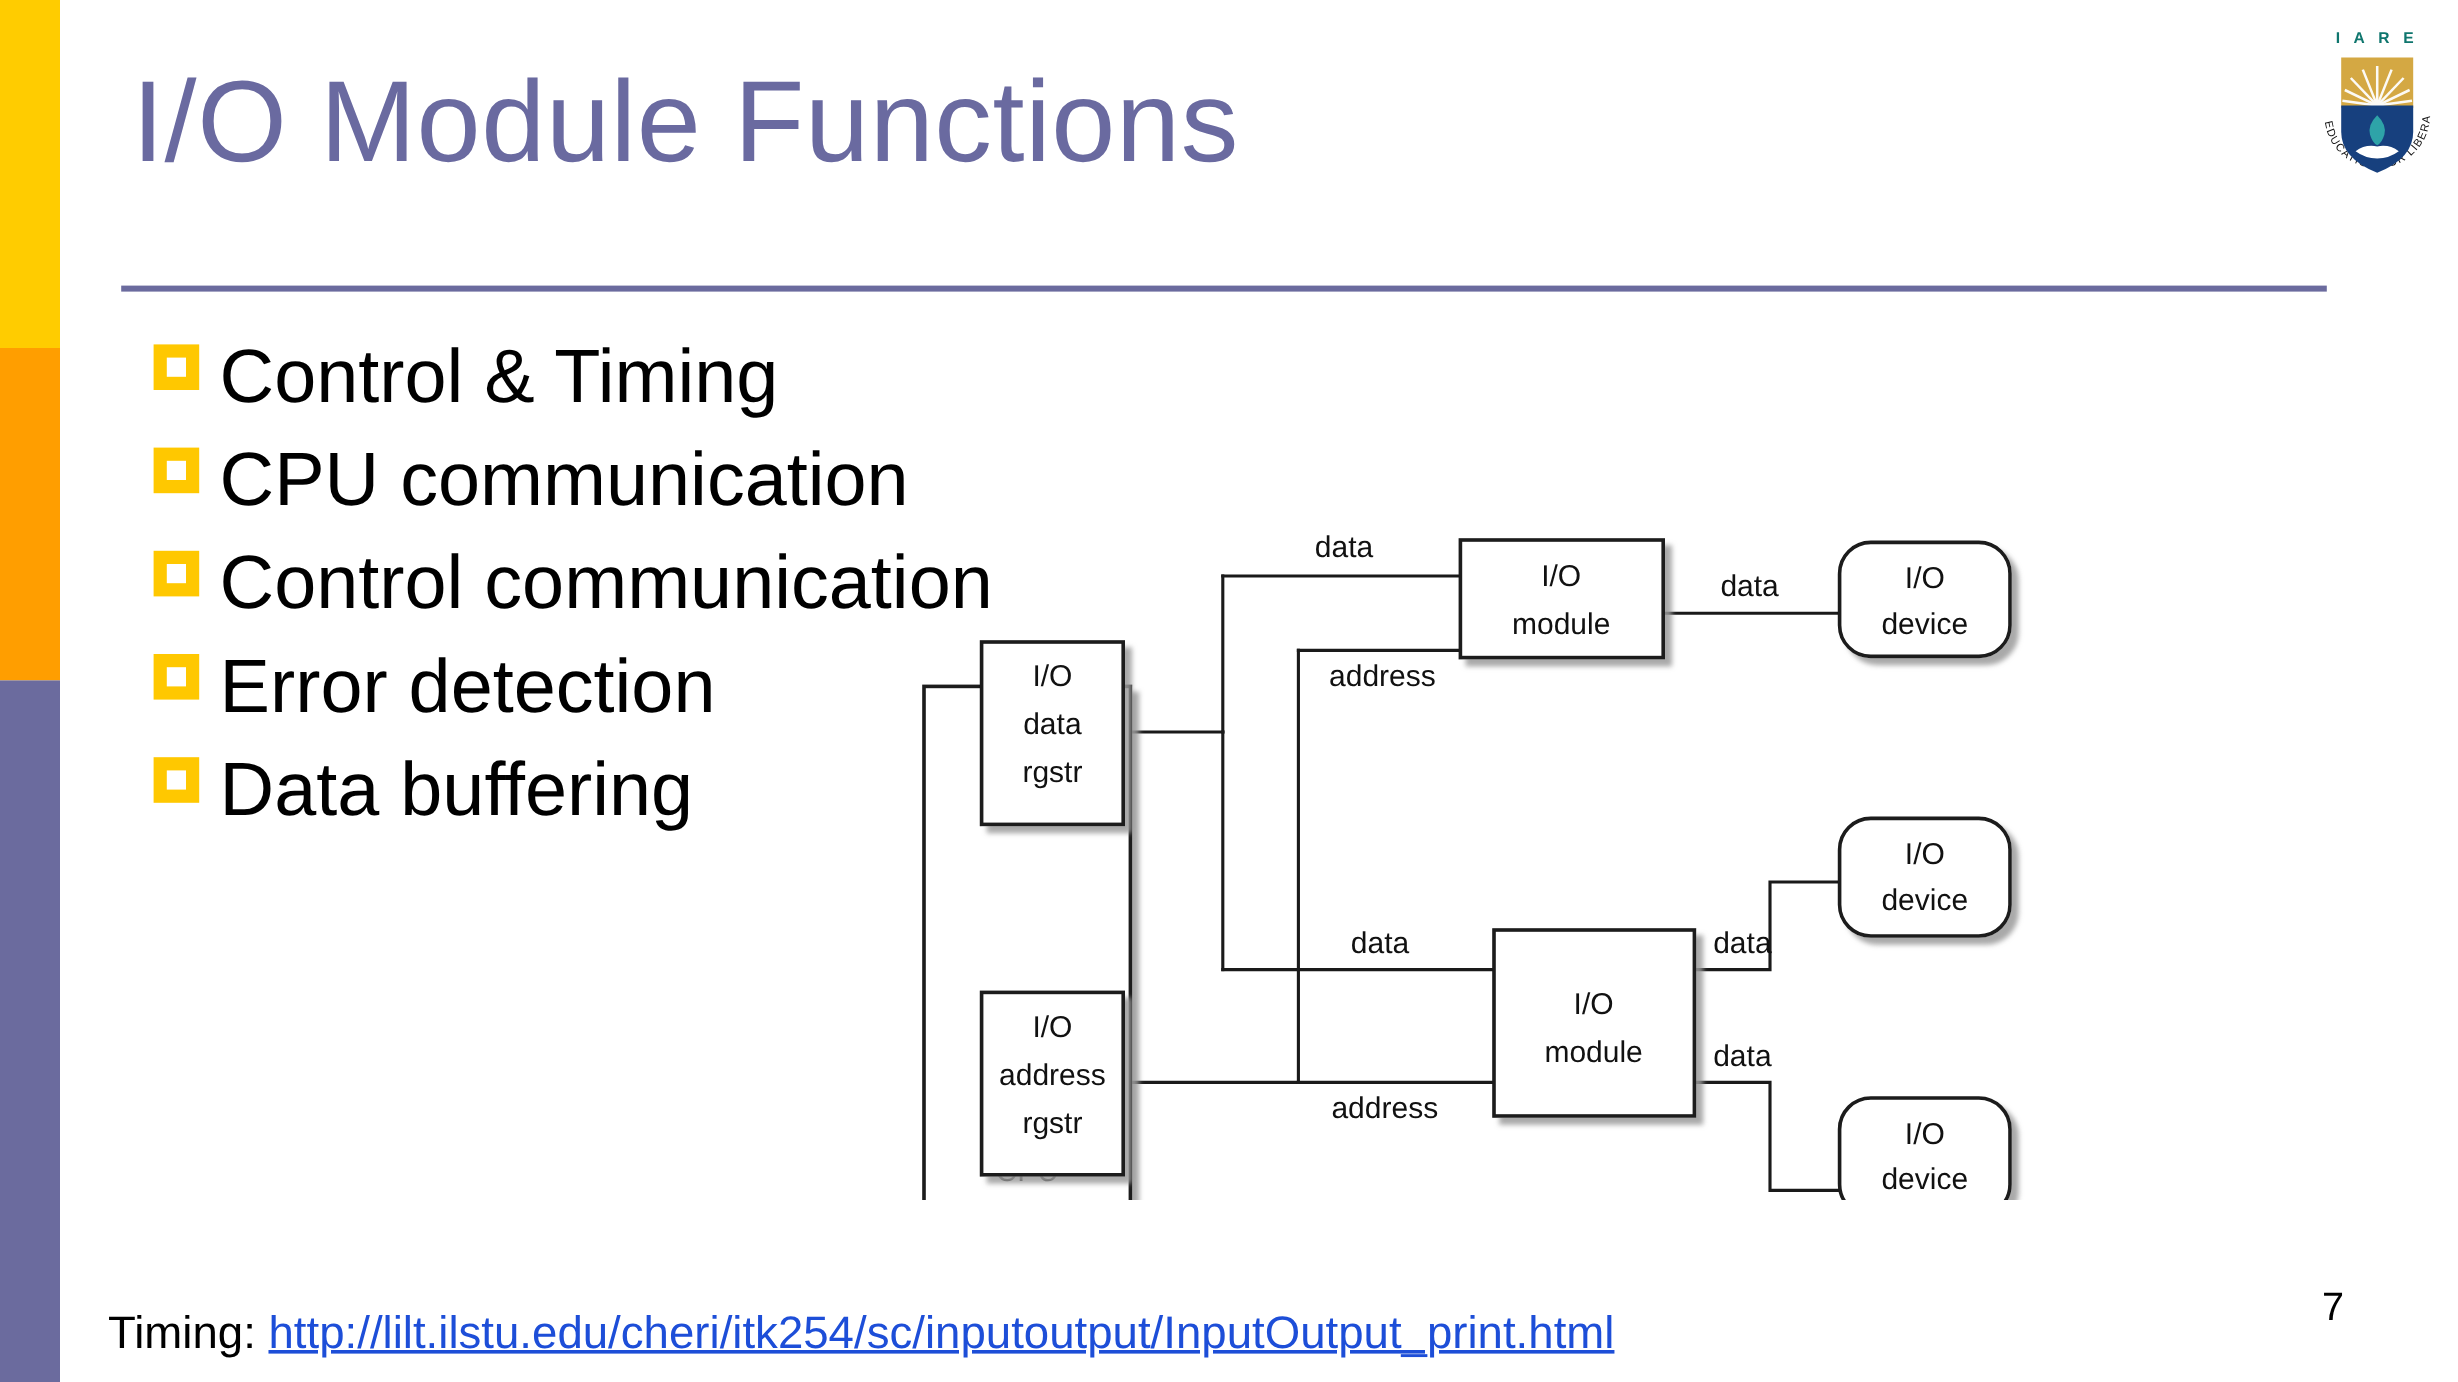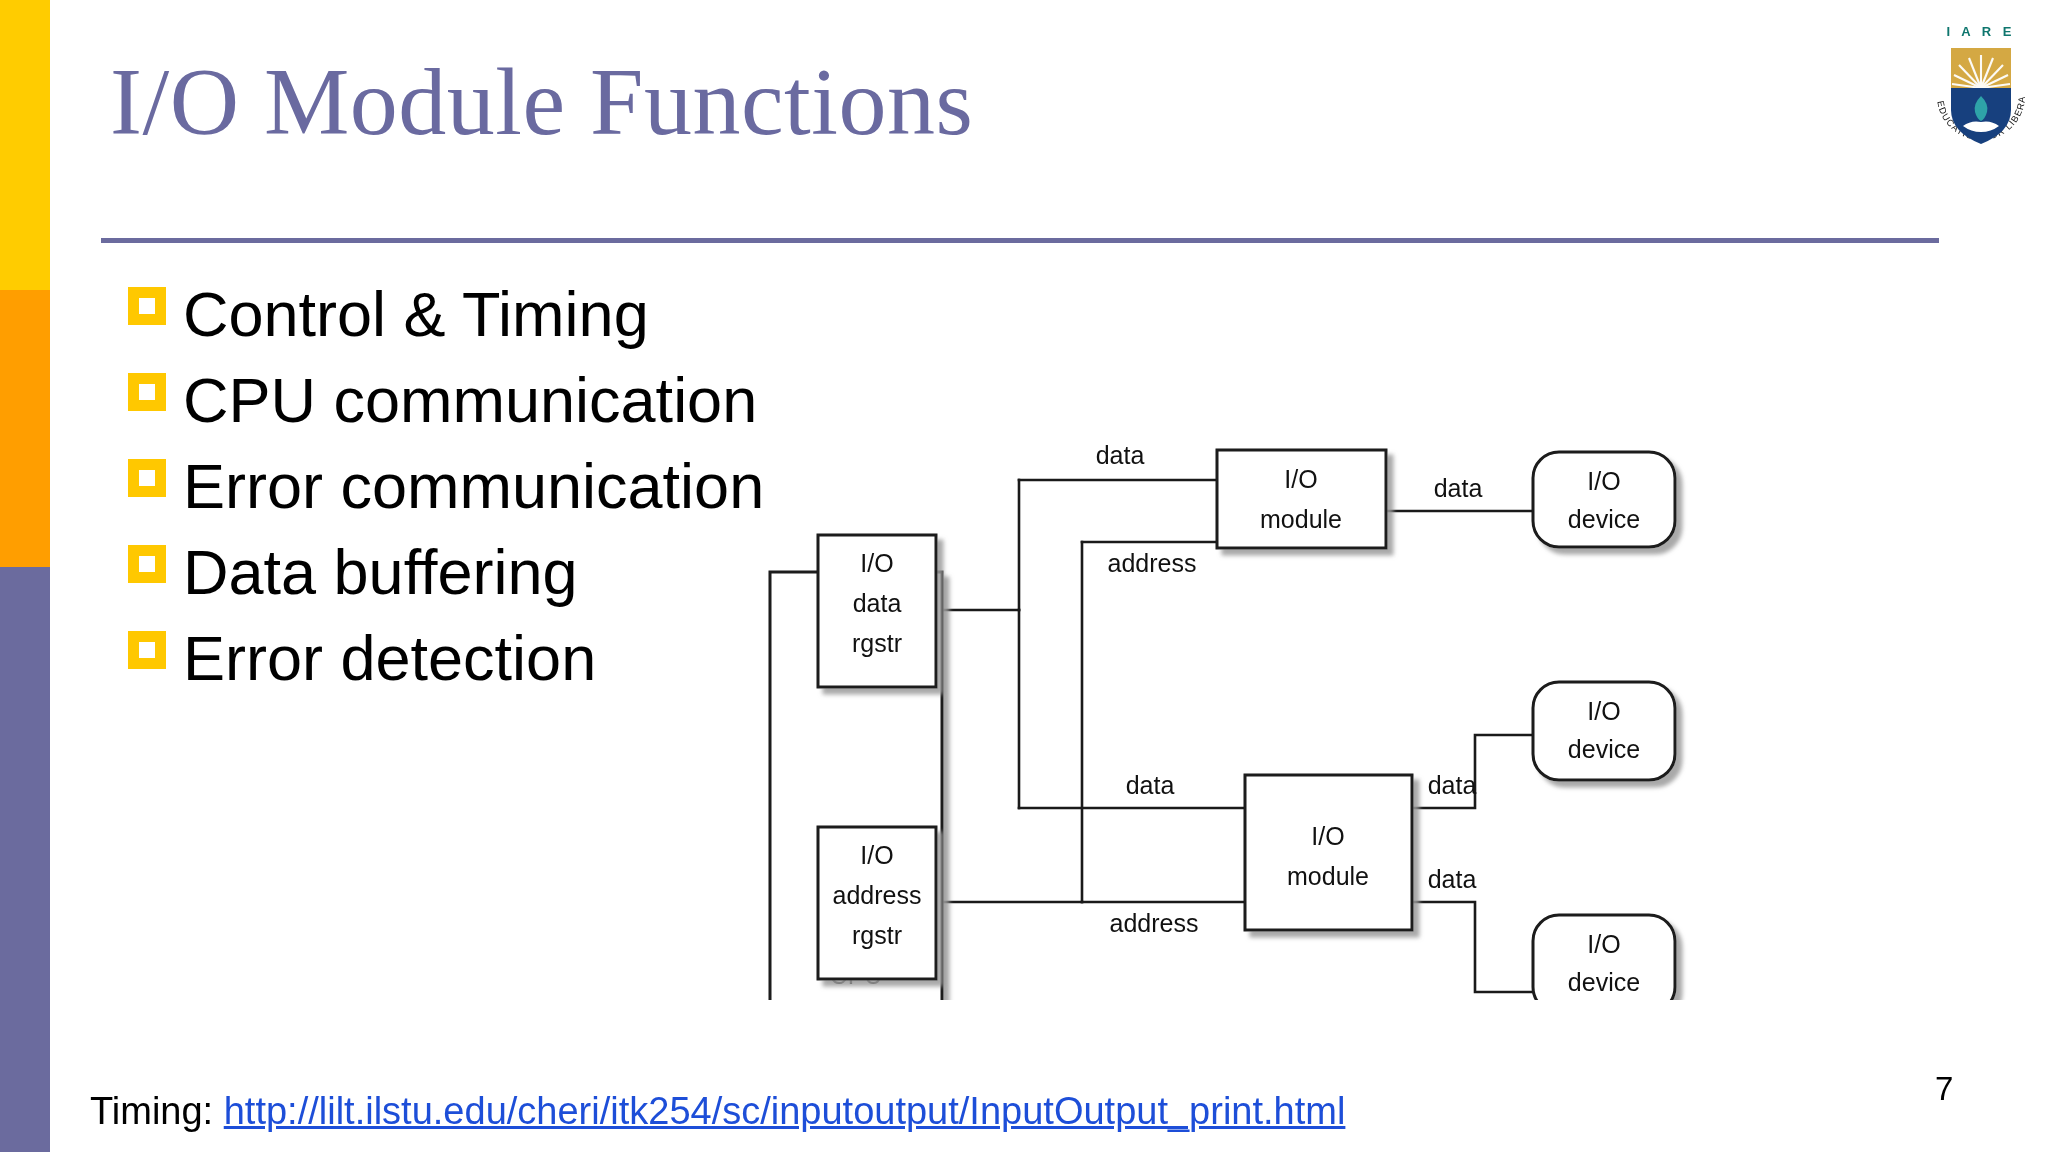--- a/index.html
+++ b/index.html
@@ -27,21 +27,21 @@
   }
   .accent-yellow { top: 0;    height: 290px; background: #FFCC00; }
   .accent-orange { top: 290px; height: 277px; background: #FF9E00; }
   .accent-purple { top: 567px; height: 585px; background: #6B6B9E; }
 
   
   .title {
     position: absolute;
     left: 110px;
     top: 52px;
-    font-family: Liberation Serif, serif;
+    font-family: Liberation Sans, sans-serif;
     font-size: 96px;
     line-height: 1.05;
     color: #6A6AA0;
     letter-spacing: 0.5px;
     white-space: nowrap;
   }
   .title-rule {
     position: absolute;
     left: 101px;
     top: 238px;
@@ -151,29 +151,29 @@
     <div class="bullet-row">
       <span class="bullet-marker"></span>
       <span class="bullet-text">Control &amp; Timing</span>
     </div>
     <div class="bullet-row">
       <span class="bullet-marker"></span>
       <span class="bullet-text">CPU communication</span>
     </div>
     <div class="bullet-row">
       <span class="bullet-marker"></span>
-      <span class="bullet-text">Error communication</span>
+      <span class="bullet-text">Control communication</span>
+    </div>
+    <div class="bullet-row">
+      <span class="bullet-marker"></span>
+      <span class="bullet-text">Error detection</span>
     </div>
     <div class="bullet-row">
       <span class="bullet-marker"></span>
       <span class="bullet-text">Data buffering</span>
-    </div>
-    <div class="bullet-row">
-      <span class="bullet-marker"></span>
-      <span class="bullet-text">Error detection</span>
     </div>
   </div>
 
   <div id="diagram">
     <svg width="1000" height="620" viewBox="0 0 1000 620" style="position:absolute;left:0;top:0;">
       <defs>
         <filter id="dshadow" x="-20%" y="-20%" width="160%" height="160%">
           <feOffset in="SourceAlpha" dx="6" dy="6" result="off"></feOffset>
           <feGaussianBlur in="off" stdDeviation="2.2" result="blr"></feGaussianBlur>
           <feFlood flood-color="#9a9a9a" flood-opacity="0.85" result="col"></feFlood>

